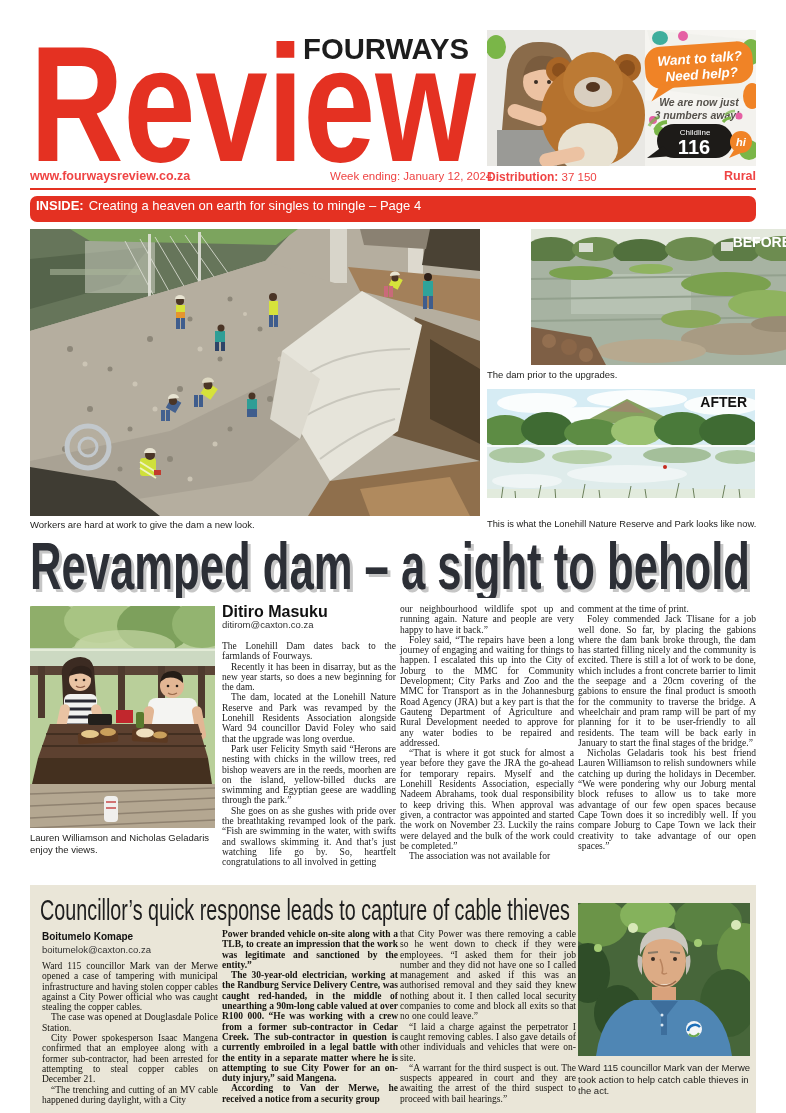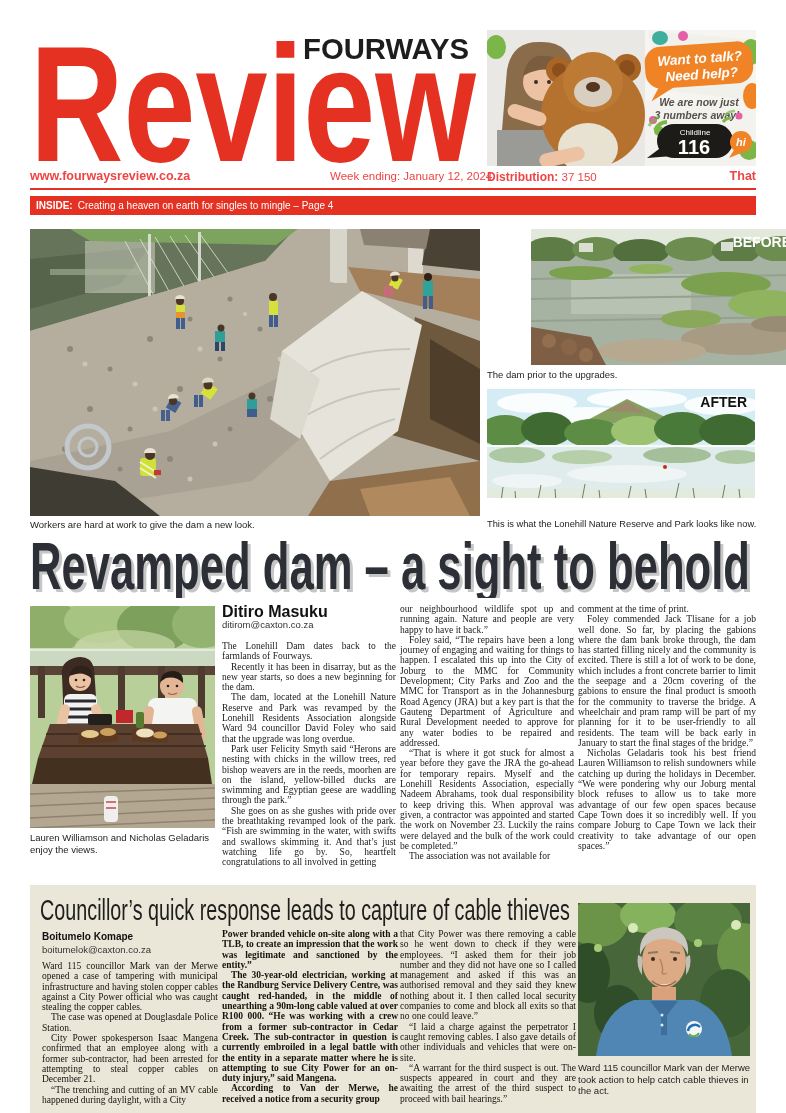--- a/index.html
+++ b/index.html
@@ -8,21 +8,21 @@
   .abs { position: absolute; }
 
   
   .info-row { position: absolute; left: 30px; top: 169px; width: 726px; height: 17px; font-size: 12px; color: #ef4444; }
   .info-row .site { position: absolute; left: 0; top: 0; font-weight: bold; font-size: 12.5px; }
   .info-row .week { position: absolute; left: 300px; top: 1px; font-size: 11.5px; }
   .info-row .dist { position: absolute; left: 457px; top: 1px; font-size: 11.5px; }
   .info-row .dist b { font-size: 12px; }
   .info-row .free { position: absolute; right: 0; top: 0; font-weight: bold; font-size: 12.5px; }
   .red-rule { position: absolute; left: 30px; top: 188px; width: 726px; height: 2px; background: #e43122; }
-  .inside-bar { position: absolute; left: 30px; top: 196px; width: 726px; height: 19px; background: #e43122; color: #fff; font-size: 10px; line-height: 19px; padding-left: 6px; white-space: nowrap; }
+  .inside-bar { position: absolute; left: 30px; top: 196px; width: 726px; height: 26px; background: #e43122; color: #fff; font-size: 13px; line-height: 19px; padding-left: 6px; white-space: nowrap; border-radius: 7px; }
   .inside-bar b { margin-right: 5px; }
 
   
   .caption { position: absolute; font-size: 9.5px; line-height: 11.5px; color: #1d1d1b; font-family: "Liberation Sans", sans-serif; }
 
   
   .photo { position: absolute; overflow: hidden; background: #ccc; }
   .photo svg { display: block; }
 
   
@@ -122,21 +122,21 @@
         <polygon points="247,120 242,128 254,123" fill="#f08326"></polygon>
       </g>
       <text x="254" y="116" text-anchor="middle" font-family="Liberation Sans, sans-serif" font-weight="bold" font-style="italic" font-size="11" fill="#ffffff">hi</text>
     </svg>
   </div>
 
   <div class="info-row">
     <span class="site">www.fourwaysreview.co.za</span>
     <span class="week">Week ending: January 12, 2024</span>
     <span class="dist"><b>Distribution:</b> <span>37 150</span></span>
-    <span class="free">That</span>
+    <span class="free">Rural</span>
   </div>
   <div class="red-rule"></div>
 
   <div class="inside-bar">
     <b>INSIDE:</b><span>Creating a heaven on earth for singles to mingle – Page 4</span>
   </div>
 
   <div class="photo" style="left:30px; top:229px; width:450px; height:287px;">
     <svg width="450" height="287" viewBox="0 0 450 287">
       <rect width="450" height="287" fill="#b5ae9f"></rect>

